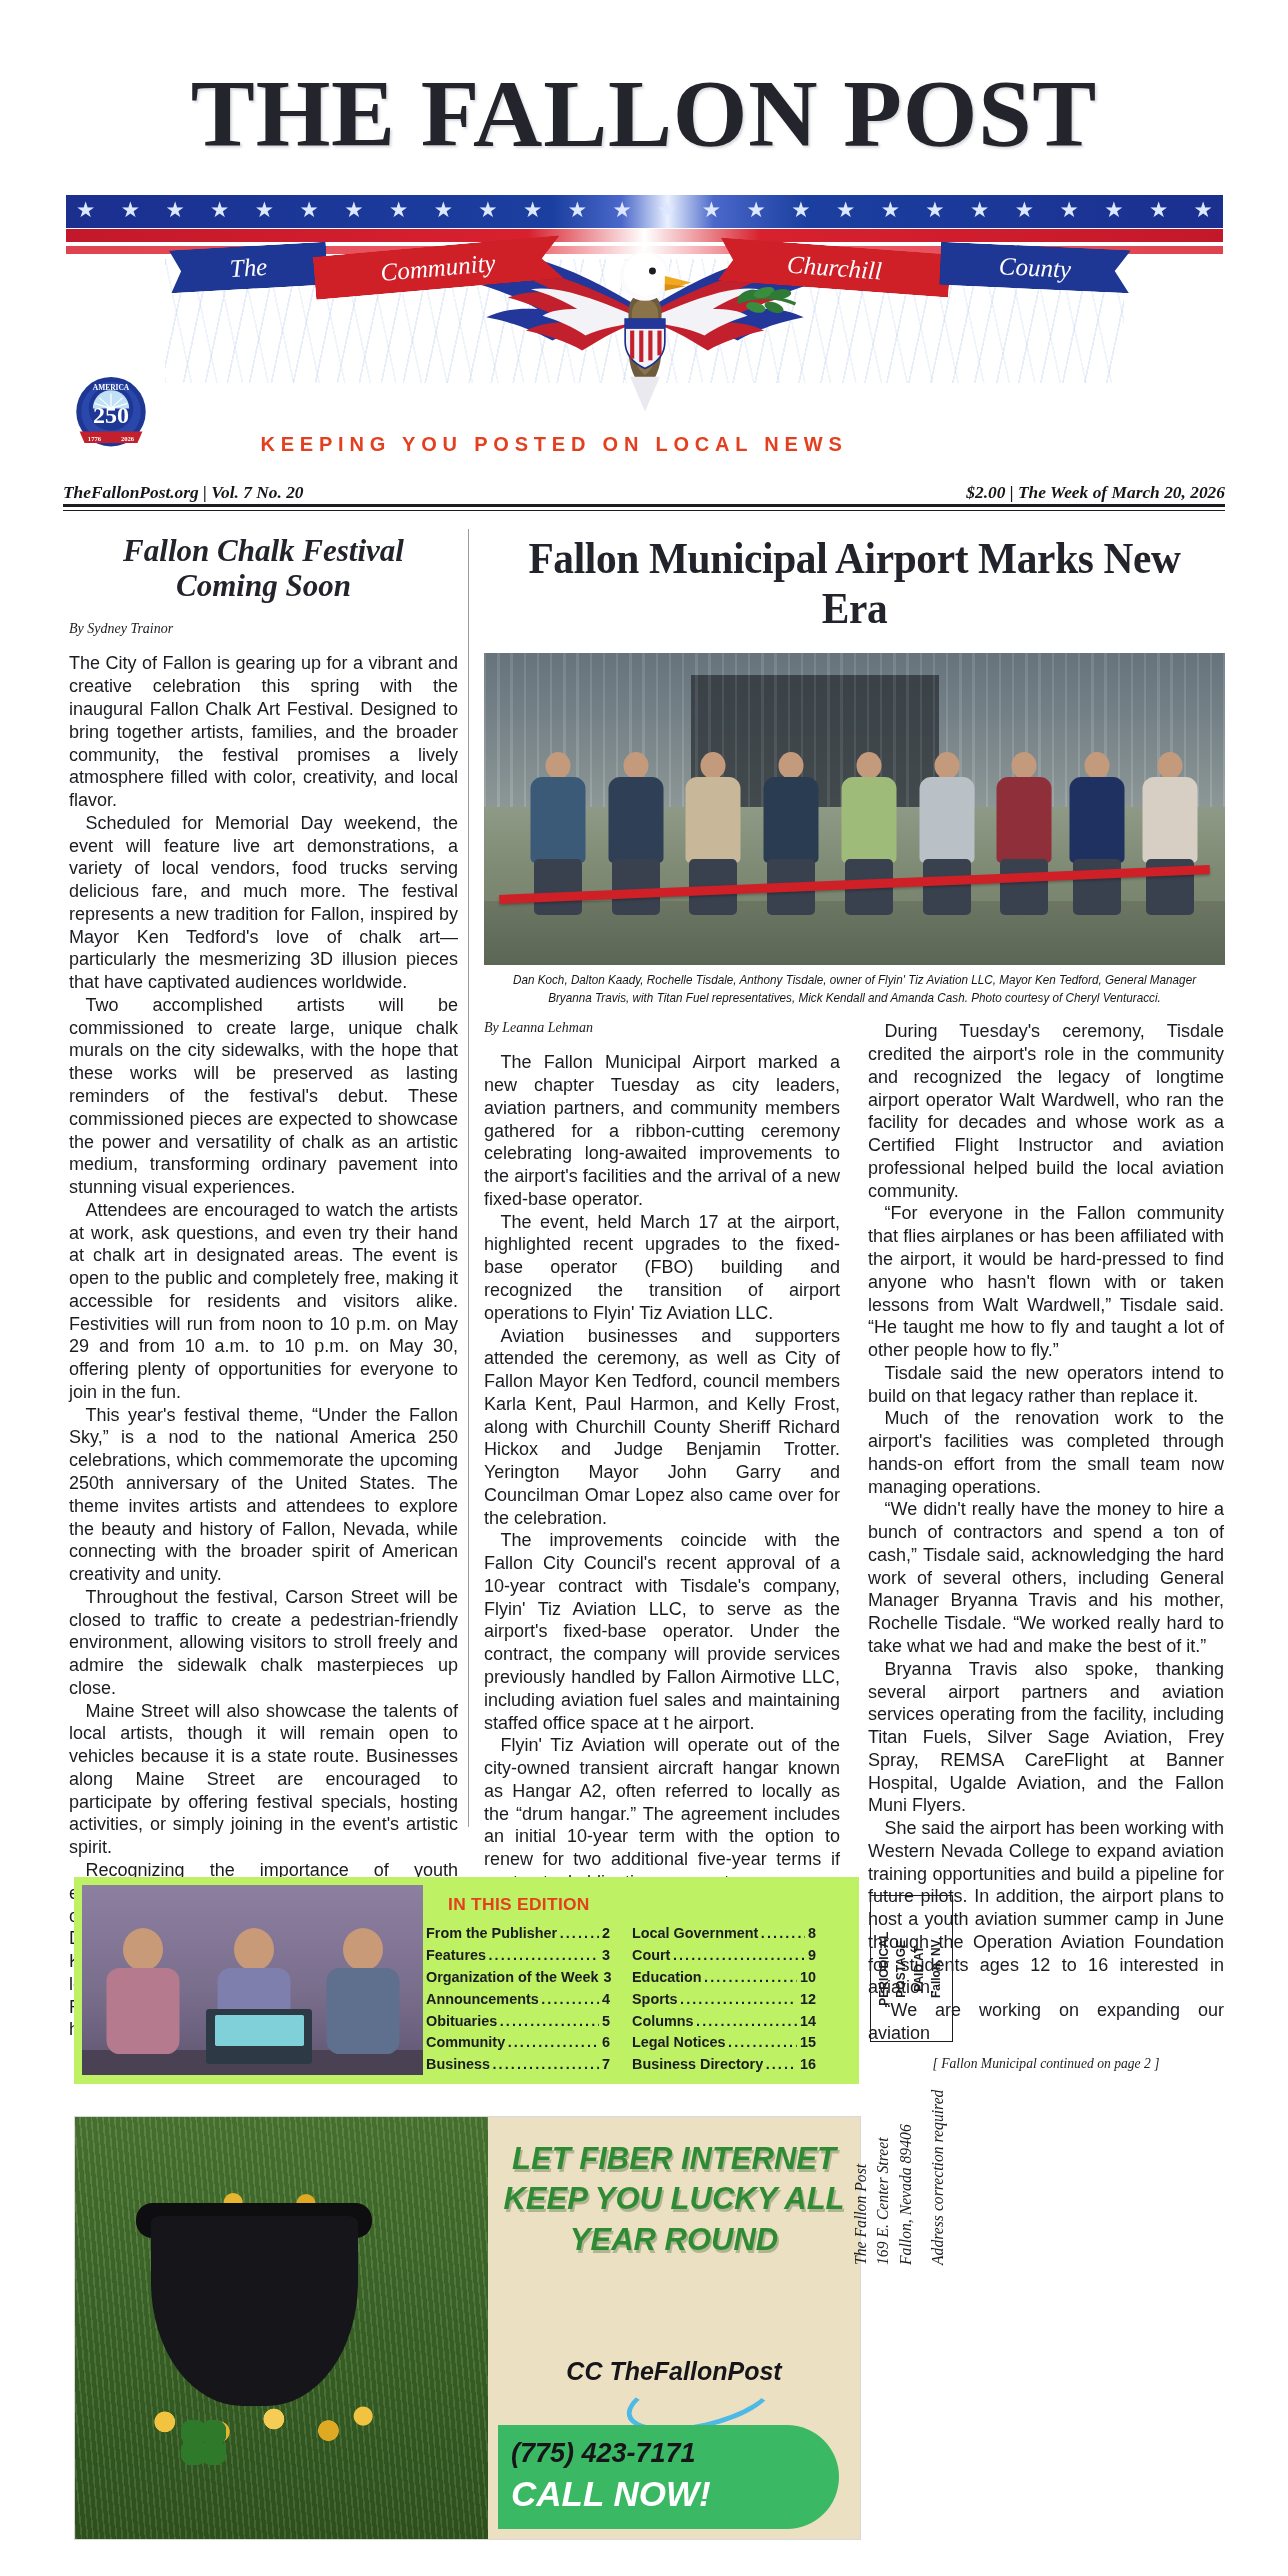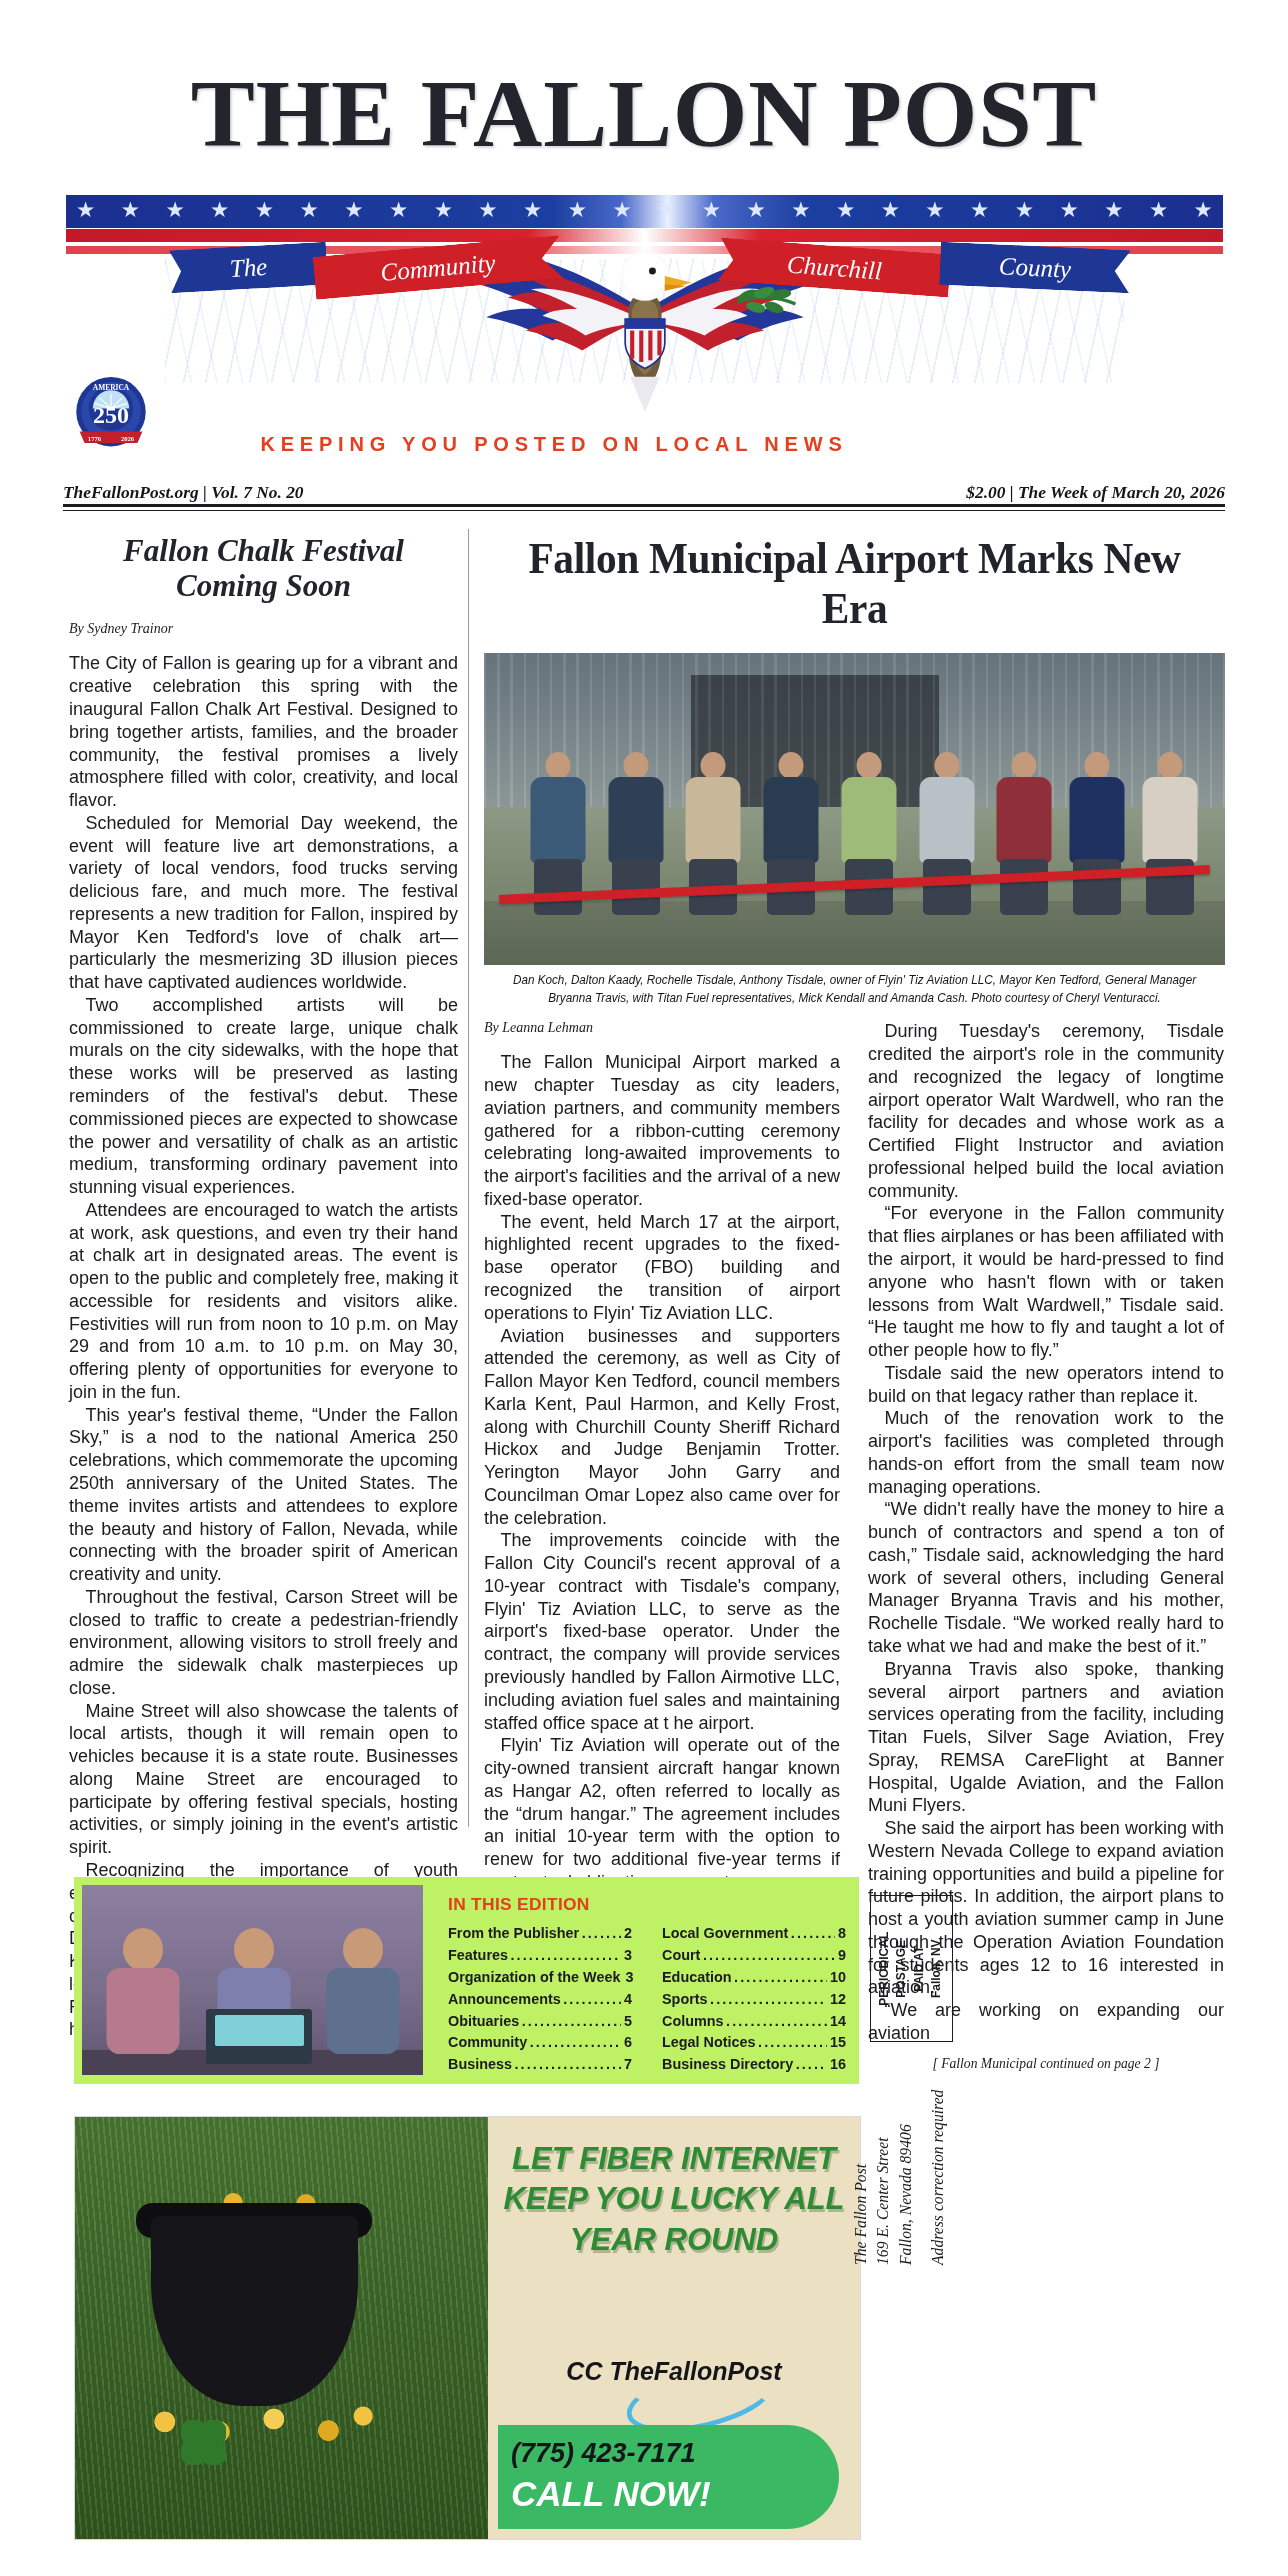--- a/index.html
+++ b/index.html
@@ -88,21 +88,21 @@
   .person .torso{position:absolute;left:50%;top:25px;transform:translateX(-50%);width:55px;height:86px;border-radius:11.6px 11.6px 5px 5px;}
   .person .legs{position:absolute;left:50%;top:107px;transform:translateX(-50%);width:48px;height:56px;background:#39414f;border-radius:5px;}
   .ribbon-red{position:absolute;left:15px;bottom:76px;width:711px;height:9px;background:#cf2027;
     transform:rotate(-2.4deg);box-shadow:0 1.7px 2.5px rgba(0,0,0,.25);}
 
   
   .indexwrap{position:absolute;left:74px;top:1877px;width:785px;height:207px;background:#bef264;}
   .index-photo{position:absolute;left:8.3px;top:8.3px;width:341px;height:190px;overflow:hidden;background:#6f6a7a;}
   .idx-title{position:absolute;left:374px;top:16.5px;font-family:"Liberation Sans",sans-serif;
     font-weight:bold;font-size:17.4px;color:#e4401f;letter-spacing:0.3px;}
-  .idx-cols{position:absolute;left:374px;top:46px;width:397px;display:flex;gap:30px;}
+  .idx-cols{position:absolute;left:352px;top:46px;width:397px;display:flex;gap:22px;}
   .idx-col{width:184px;}
   .idx-row{display:flex;align-items:baseline;font-family:"Liberation Sans",sans-serif;
     font-weight:bold;font-size:14.4px;line-height:1.52;color:#1b1b20;white-space:nowrap;}
   .idx-row .lbl{flex:0 0 auto;}
   .idx-row .dots{flex:1 1 auto;overflow:hidden;margin:0 2.5px;letter-spacing:2.1px;color:#1b1b20;}
   .idx-row .pg{flex:0 0 auto;}
 
   
   .postage{position:absolute;left:870px;top:1895px;width:81px;height:145px;border:1.7px solid #1b1b20;
     display:flex;align-items:center;justify-content:center;}

